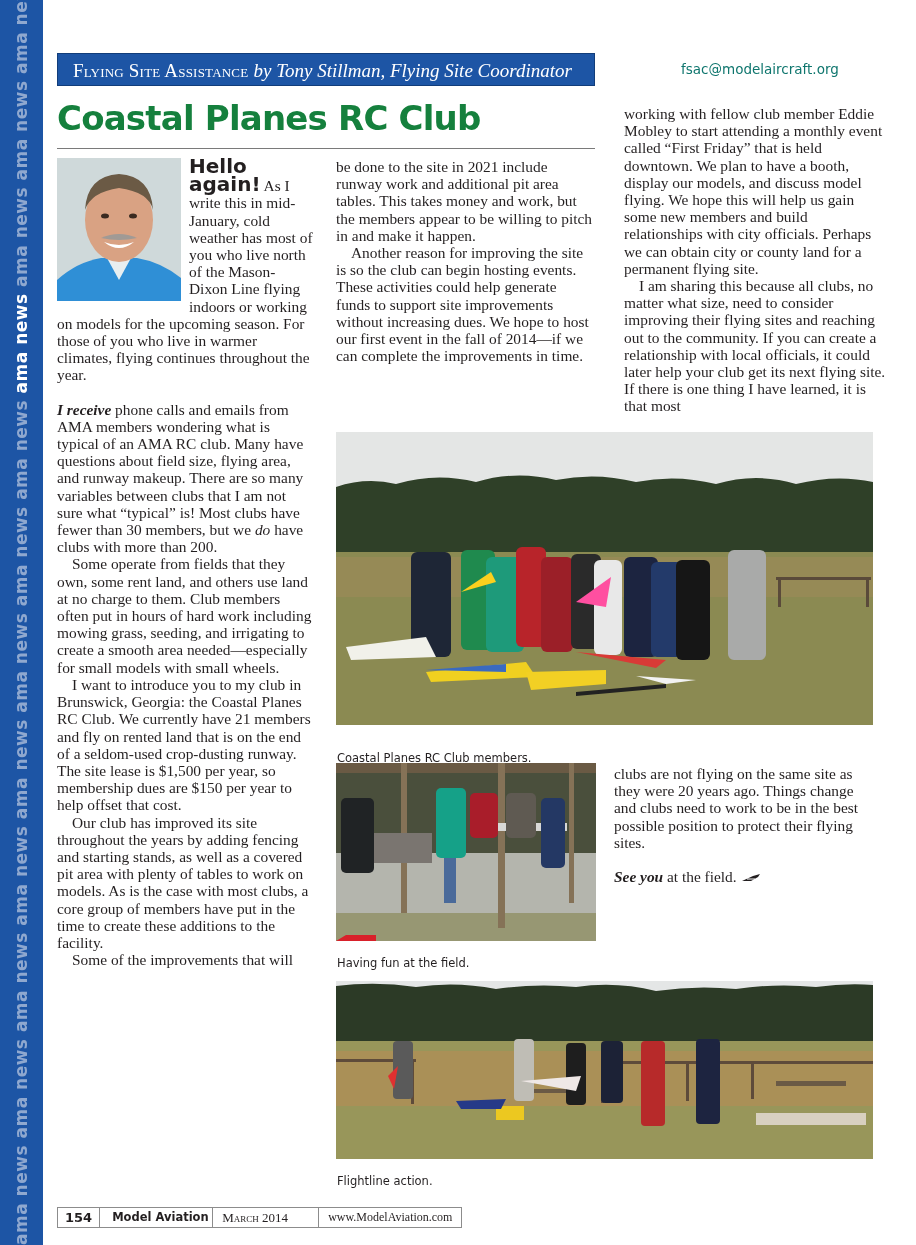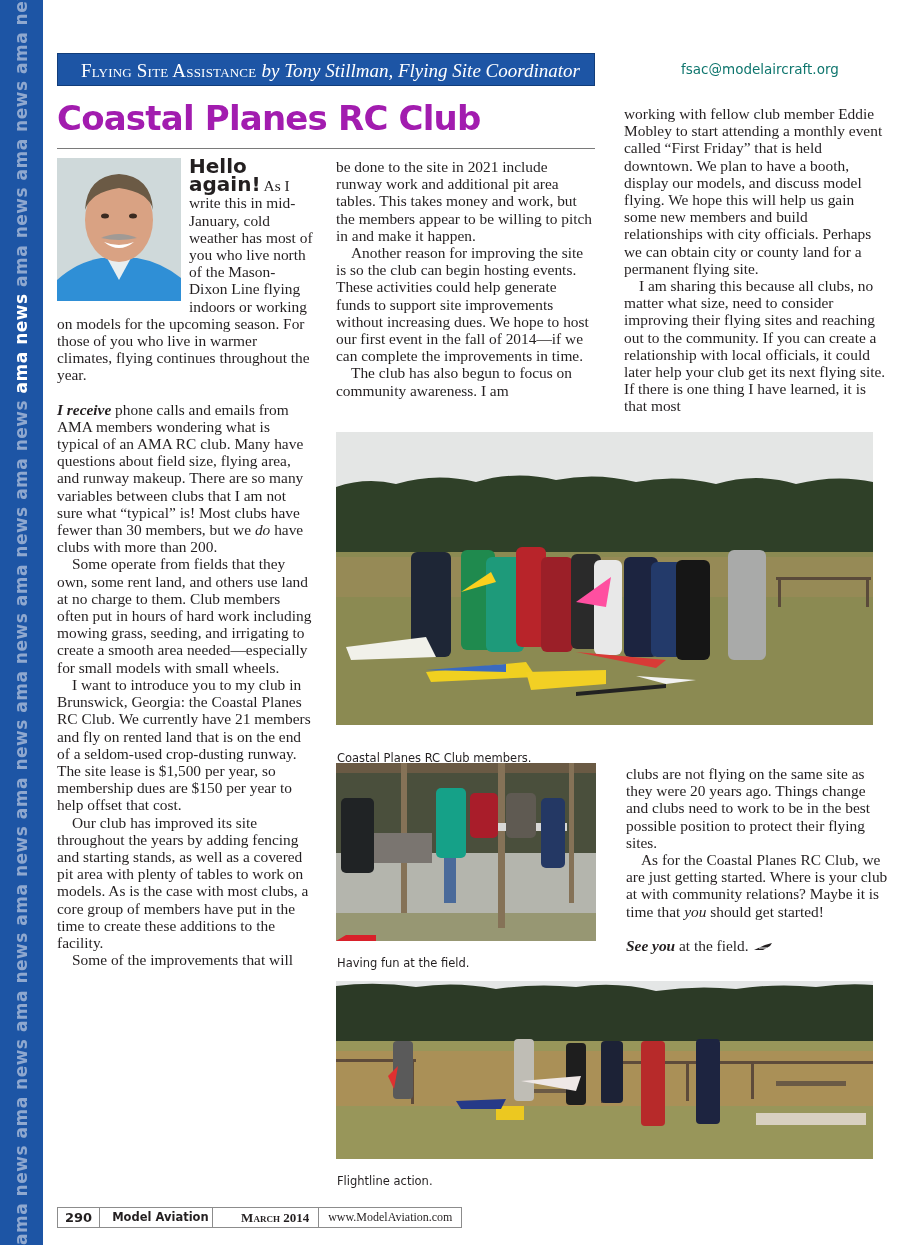--- a/index.html
+++ b/index.html
@@ -17,33 +17,33 @@
     white-space: nowrap; font-family: "DejaVu Sans", sans-serif;
     font-weight: bold; font-size: 17px; letter-spacing: 0.5px;
     color: #8fa8cf; line-height: 30px;
   }
   .side-strip .strip-text .hl { color: #ffffff; }
 
   
   .dept-banner {
     position: absolute; left: 57px; top: 53px; width: 538px; height: 33px;
     background: #1d55a5; border: 1px solid #123d7a;
-    color: #ffffff; padding-left: 23px; line-height: 33px; white-space: nowrap;
+    color: #ffffff; padding-left: 15px; line-height: 33px; white-space: nowrap;
   }
   .dept-banner .dept { font-family: "Liberation Serif", serif; font-size: 19px; font-variant: small-caps; letter-spacing: 0.2px; }
   .dept-banner .byline { font-family: "Liberation Serif", serif; font-size: 19px; font-style: italic; }
   .email {
     position: absolute; left: 681px; top: 61px;
     font-family: "DejaVu Sans", sans-serif; font-size: 13.5px; color: #0f766e;
   }
 
   .title {
     position: absolute; left: 57px; top: 98px;
     font-family: "DejaVu Sans", sans-serif; font-weight: bold; font-size: 34px;
-    letter-spacing: -0.8px; color: #a21caf;
+    letter-spacing: -0.8px; color: #15803d;
   }
   .title-rule { position: absolute; left: 57px; top: 148px; width: 538px; height: 1px; background: #7a7a7a; }
 
   .col {
     position: absolute; font-family: "Liberation Serif", serif; font-size: 15.4px;
     line-height: 17.2px; color: #231f20;
   }
   .col p { margin: 0; }
   .col p.ind { text-indent: 15px; }
   .col .lead { font-family: "DejaVu Sans", sans-serif; font-weight: bold; font-size: 20px; }
@@ -61,21 +61,21 @@
   }
 
   .footer {
     position: absolute; left: 57px; top: 1207px; height: 21px; display: flex;
     border: 1px solid #8c8c8c;
   }
   .footer div { border-right: 1px solid #8c8c8c; line-height: 19px; padding: 0 9px; white-space: nowrap; }
   .footer div:last-child { border-right: none; }
   .footer .pg { font-family: "DejaVu Sans", sans-serif; font-weight: bold; font-size: 13px; padding: 0 7px; }
   .footer .mag { font-family: "DejaVu Sans", sans-serif; font-weight: bold; font-size: 11.5px; width: 113px; padding: 0 12px; }
-  .footer .date { font-family: "Liberation Serif", serif; font-size: 13px; font-variant: small-caps; width: 106px; text-align: right; font-weight: bold; }
+  .footer .date { font-family: "Liberation Serif", serif; font-size: 13px; font-variant: small-caps; width: 106px; text-align: left; }
   .footer .url { font-family: "Liberation Serif", serif; font-size: 12px; }
 </style>
 </head>
 <body>
 
 <div class="side-strip">
   <div class="strip-text">
     <span>ama news ama news ama news ama news ama news ama news ama news ama news </span><span class="hl">ama news</span><span> ama news ama news ama news ama news ama news</span>
   </div>
 </div>
@@ -108,21 +108,20 @@
   <p><span class="leadserif">I receive</span><span> phone calls and emails from AMA members wondering what is typical of an AMA RC club. Many have questions about field size, flying area, and runway makeup. There are so many variables between clubs that I am not sure what “typical” is! Most clubs have fewer than 30 members, but we </span><em>do</em><span> have clubs with more than 200.</span></p>
   <p class="ind">Some operate from fields that they own, some rent land, and others use land at no charge to them. Club members often put in hours of hard work including mowing grass, seeding, and irrigating to create a smooth area needed—especially for small models with small wheels.</p>
   <p class="ind">I want to introduce you to my club in Brunswick, Georgia: the Coastal Planes RC Club. We currently have 21 members and fly on rented land that is on the end of a seldom-used crop-dusting runway. The site lease is $1,500 per year, so membership dues are $150 per year to help offset that cost.</p>
   <p class="ind">Our club has improved its site throughout the years by adding fencing and starting stands, as well as a covered pit area with plenty of tables to work on models. As is the case with most clubs, a core group of members have put in the time to create these additions to the facility.</p>
   <p class="ind">Some of the improvements that will</p>
 </div>
 
 <div class="col" style="left:336px; top:158px; width:256px;">
   <p>be done to the site in 2021 include runway work and additional pit area tables. This takes money and work, but the members appear to be willing to pitch in and make it happen.</p>
   <p class="ind">Another reason for improving the site is so the club can begin hosting events. These activities could help generate funds to support site improvements without increasing dues. We hope to host our first event in the fall of 2014—if we can complete the improvements in time.</p>
-  <p class="ind">The club has also begun to focus on community awareness. I am</p>
 </div>
 
 <div class="col" style="left:624px; top:105px; width:262px;">
   <p>working with fellow club member Eddie Mobley to start attending a monthly event called “First Friday” that is held downtown. We plan to have a booth, display our models, and discuss model flying. We hope this will help us gain some new members and build relationships with city officials. Perhaps we can obtain city or county land for a permanent flying site.</p>
   <p class="ind">I am sharing this because all clubs, no matter what size, need to consider improving their flying sites and reaching out to the community. If you can create a relationship with local officials, it could later help your club get its next flying site. If there is one thing I have learned, it is that most</p>
 </div>
 
 <div class="photo" style="left:336px; top:432px; width:537px; height:293px;">
   <svg width="537" height="293" viewBox="0 0 537 293">
     <rect x="0" y="0" width="537" height="60" fill="#e4e6e5"></rect>
@@ -175,23 +174,22 @@
     <rect x="100" y="25" width="30" height="70" rx="5" fill="#15a188"></rect>
     <rect x="134" y="30" width="28" height="45" rx="5" fill="#a91d2a"></rect>
     <rect x="170" y="30" width="30" height="45" rx="5" fill="#5f5a52"></rect>
     <rect x="205" y="35" width="24" height="70" rx="5" fill="#243864"></rect>
     <rect x="108" y="95" width="12" height="45" fill="#4a6a9a"></rect>
     <path d="M0 178 L10 172 L40 172 L40 178 Z" fill="#d8202a"></path>
   </svg>
 </div>
 <div class="caption" style="left:337px; top:956px;">Having fun at the field.</div>
 
-<div class="col" style="left:614px; top:765px; width:262px;margin-left:12px;">
+<div class="col" style="left:614px; top:765px; width:262px;">
   <p>clubs are not flying on the same site as they were 20 years ago. Things change and clubs need to work to be in the best possible position to protect their flying sites.</p>
-  <p class="ind"><span>As for the Coastal Planes RC Club, we are just getting started. Where is your club at with community relations? Maybe it is time that </span><em>you</em><span> should get started!</span></p>
   <div class="gap"></div>
   <p><span class="leadserif">See you</span><span> at the field.</span>
     <svg width="20" height="10" viewBox="0 0 20 10" style="vertical-align:middle;">
       <path d="M1 8 L12 3 L19 1 L17 4 L10 8 Z" fill="#231f20"></path>
       <path d="M6 6 L14 6" stroke="#fff" stroke-width="1"></path>
     </svg>
   </p>
 </div>
 
 <div class="photo" style="left:336px; top:981px; width:537px; height:178px;">
@@ -217,17 +215,17 @@
     <rect x="360" y="58" width="24" height="85" rx="4" fill="#1d2440"></rect>
     <rect x="160" y="125" width="28" height="14" fill="#ecc820"></rect>
     <path d="M120 120 L170 118 L165 128 L125 128 Z" fill="#263a88"></path>
     <path d="M185 100 L245 95 L240 110 Z" fill="#efe8e6"></path>
     <path d="M52 95 L62 85 L58 108 Z" fill="#e03030"></path>
   </svg>
 </div>
 <div class="caption" style="left:337px; top:1174px;">Flightline action.</div>
 
 <div class="footer">
-  <div class="pg">290</div>
+  <div class="pg">154</div>
   <div class="mag">Model Aviation</div>
   <div class="date">March 2014</div>
   <div class="url">www.ModelAviation.com</div>
 </div>
 
 </body></html>

